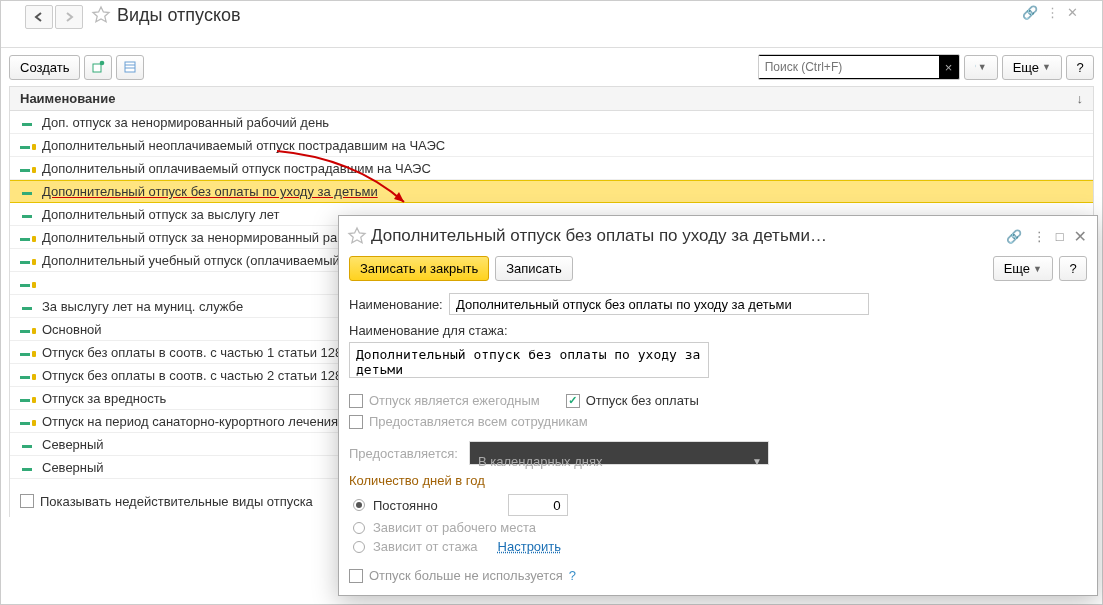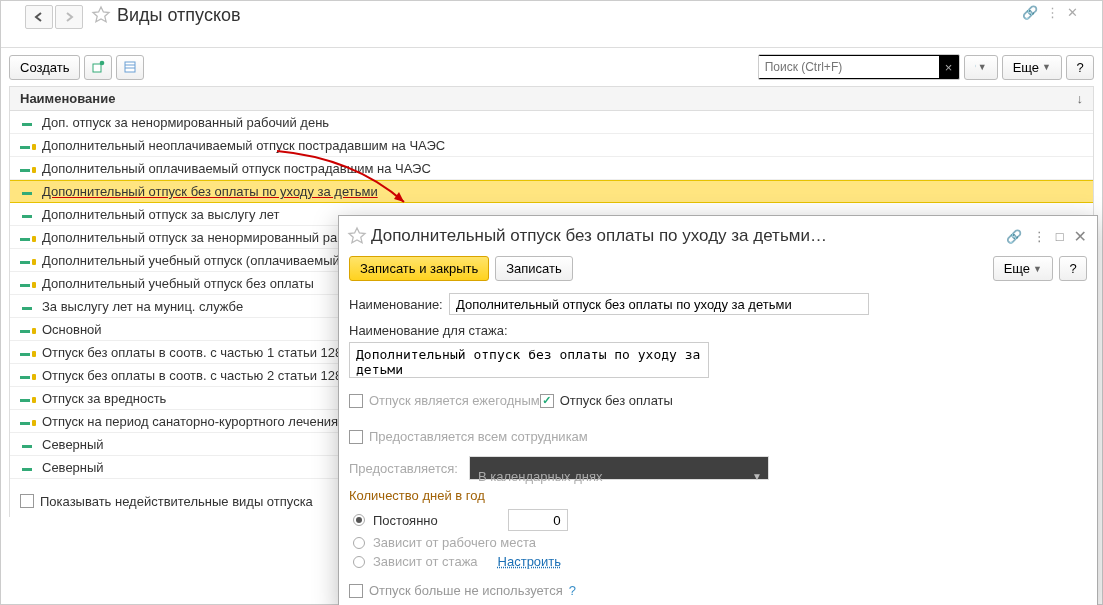--- a/index.html
+++ b/index.html
@@ -39,21 +39,21 @@
 .dlg-titlebar { display: flex; align-items: flex-end; padding: 6px 10px; height: 36px; }
 .dlg-title { font-size: 17px; white-space: nowrap; overflow: hidden; text-overflow: ellipsis; }
 .dlg-titlebar-right { margin-left: auto; display: flex; gap: 10px; align-items: center; color: #888; }
 .dlg-toolbar { display: flex; align-items: center; padding: 4px 10px; gap: 6px; }
 .btn-primary { background: linear-gradient(#ffe46a,#ffd21f); border-color: #d9a400; font-weight: normal; }
 .dlg-body { padding: 8px 10px 12px; }
 .form-row { display: flex; align-items: center; margin-bottom: 8px; }
 .form-label { min-width: 100px; }
 .form-input { border: 1px solid #ccc; height: 22px; padding: 0 6px; font-size: 13px; }
 .form-textarea { border: 1px solid #ccc; padding: 4px 6px; font-size: 13px; width: 360px; height: 36px; resize: none; }
-.cb-row { display: flex; align-items: flex-end; margin-bottom: 21px; }
+.cb-row { display: flex; align-items: flex-end; margin-bottom: 6px; gap: 26px; }
 .cb-item { display: flex; align-items: center; color: #999; }
 .cb-item.active { color: #333; }
 .muted { color: #aaa; }
 .green-label { color: #a16207; margin: 6px 0; }
 .radio-row { display: flex; align-items: center; margin: 4px 0 4px 4px; color: #aaa; }
 .radio-row.active { color: #333; }
 .radio { width: 12px; height: 12px; border: 1px solid #aaa; border-radius: 50%; margin-right: 8px; display: inline-flex; align-items: center; justify-content: center; }
 .radio.checked::before { content: ""; width: 6px; height: 6px; border-radius: 50%; background: #555; }
 .link { color: #1a6fb5; text-decoration: underline dotted; cursor: pointer; margin-left: 20px; }
 .select { border: 1px solid #ddd; background: #404040; height: 24px; padding: 16px 24px 0 8px; position: relative; width: 300px; display: flex; align-items: center; }
@@ -150,21 +150,20 @@
     <div class="list-row">
       <span class="rec-icon locked"></span>
       <span class="row-text">Дополнительный отпуск за ненормированный рабочий день</span>
     </div>
     <div class="list-row">
       <span class="rec-icon locked"></span>
       <span class="row-text">Дополнительный учебный отпуск (оплачиваемый)</span>
     </div>
     <div class="list-row">
       <span class="rec-icon locked"></span>
-      <span class="row-text">Дополнительный учебный отпуск без оплаты</span>
     </div>
     <div class="list-row">
       <span class="rec-icon"></span>
       <span class="row-text">За выслугу лет на муниц. службе</span>
     </div>
     <div class="list-row">
       <span class="rec-icon locked"></span>
       <span class="row-text">Основной</span>
     </div>
     <div class="list-row">

